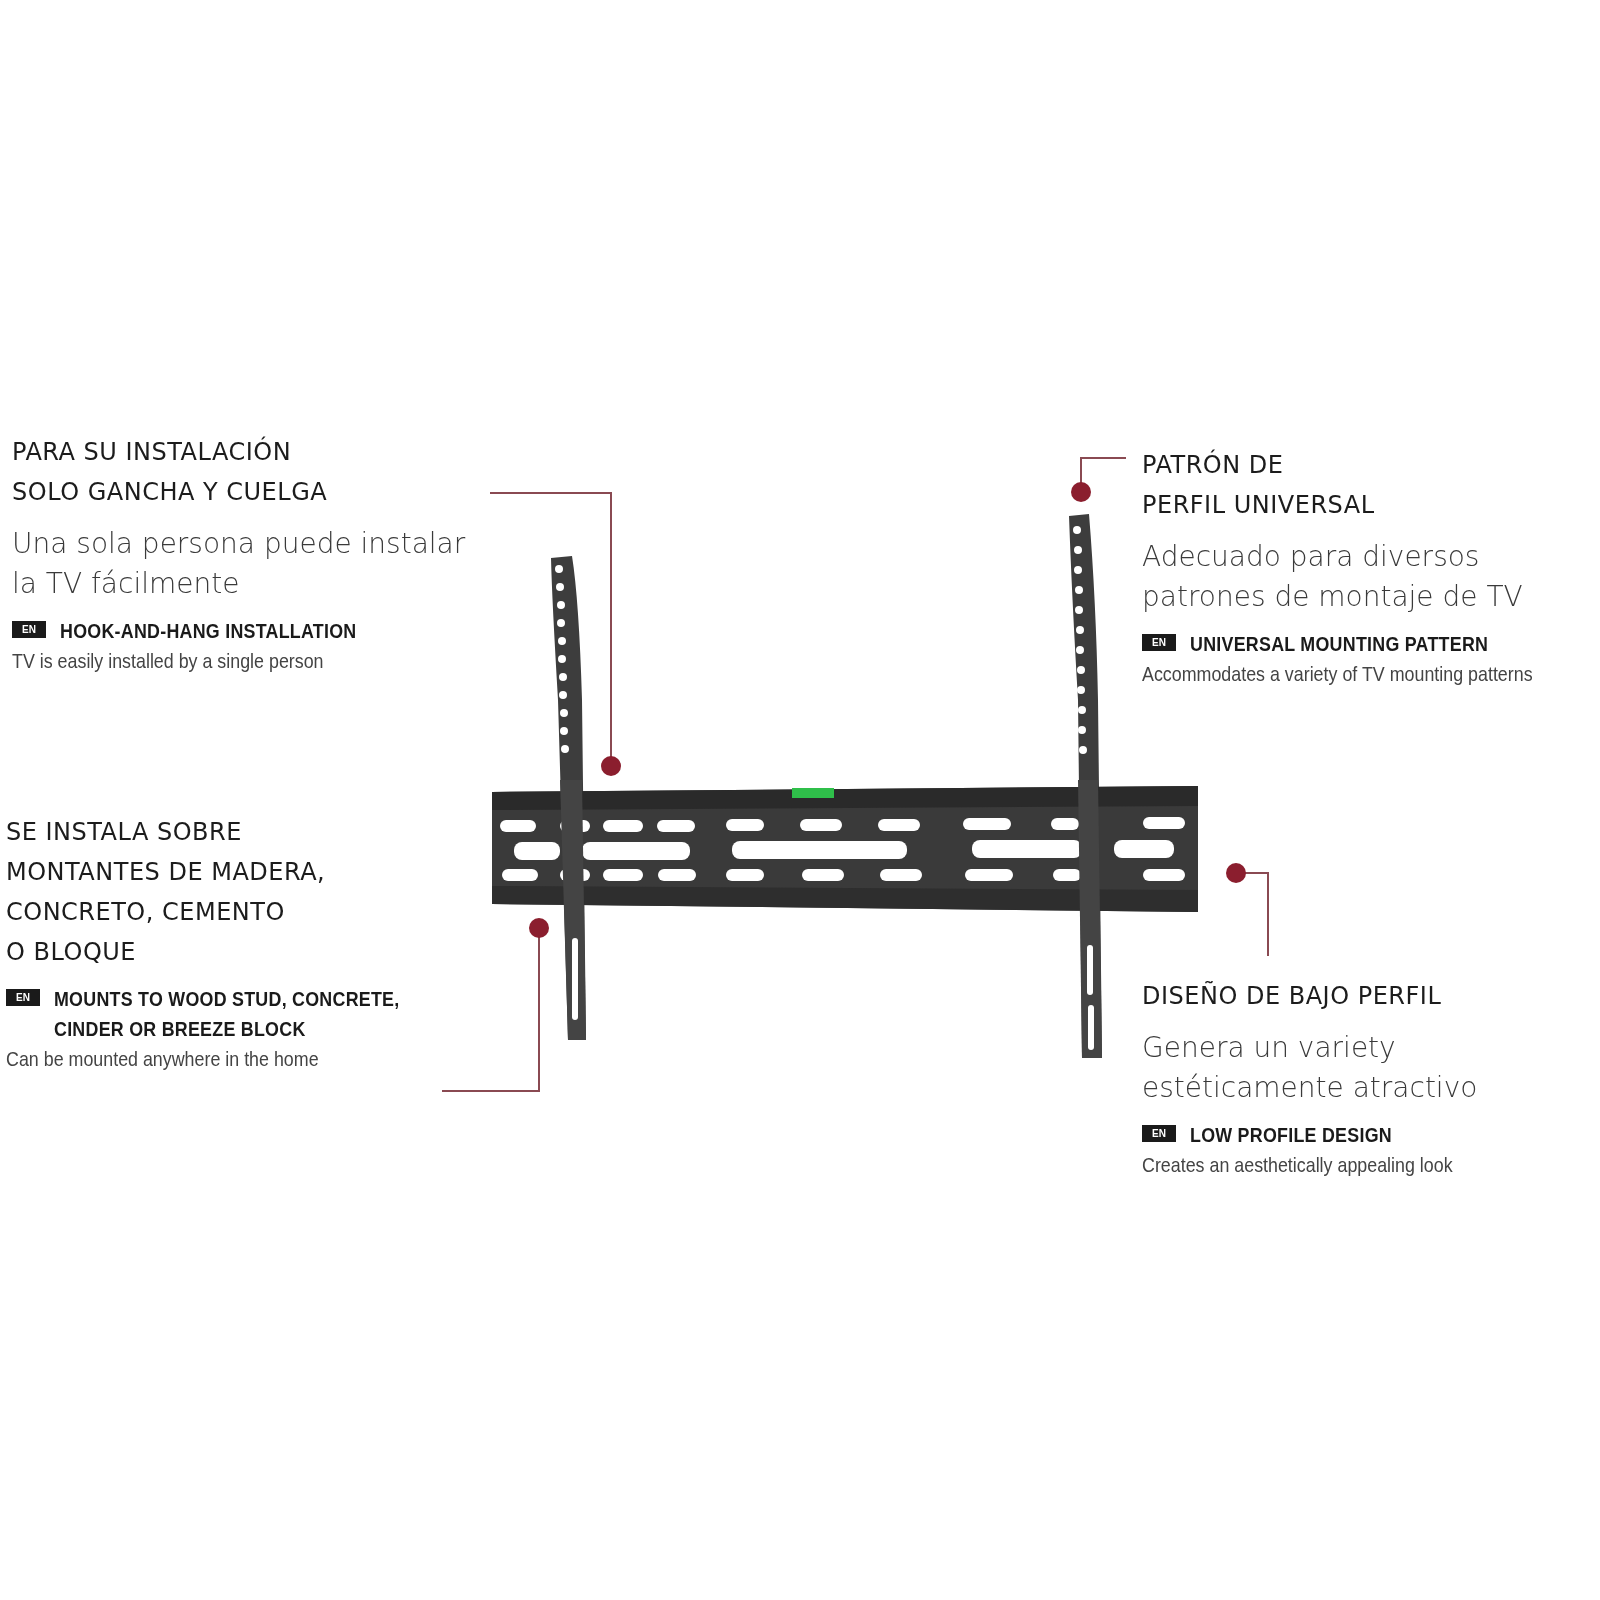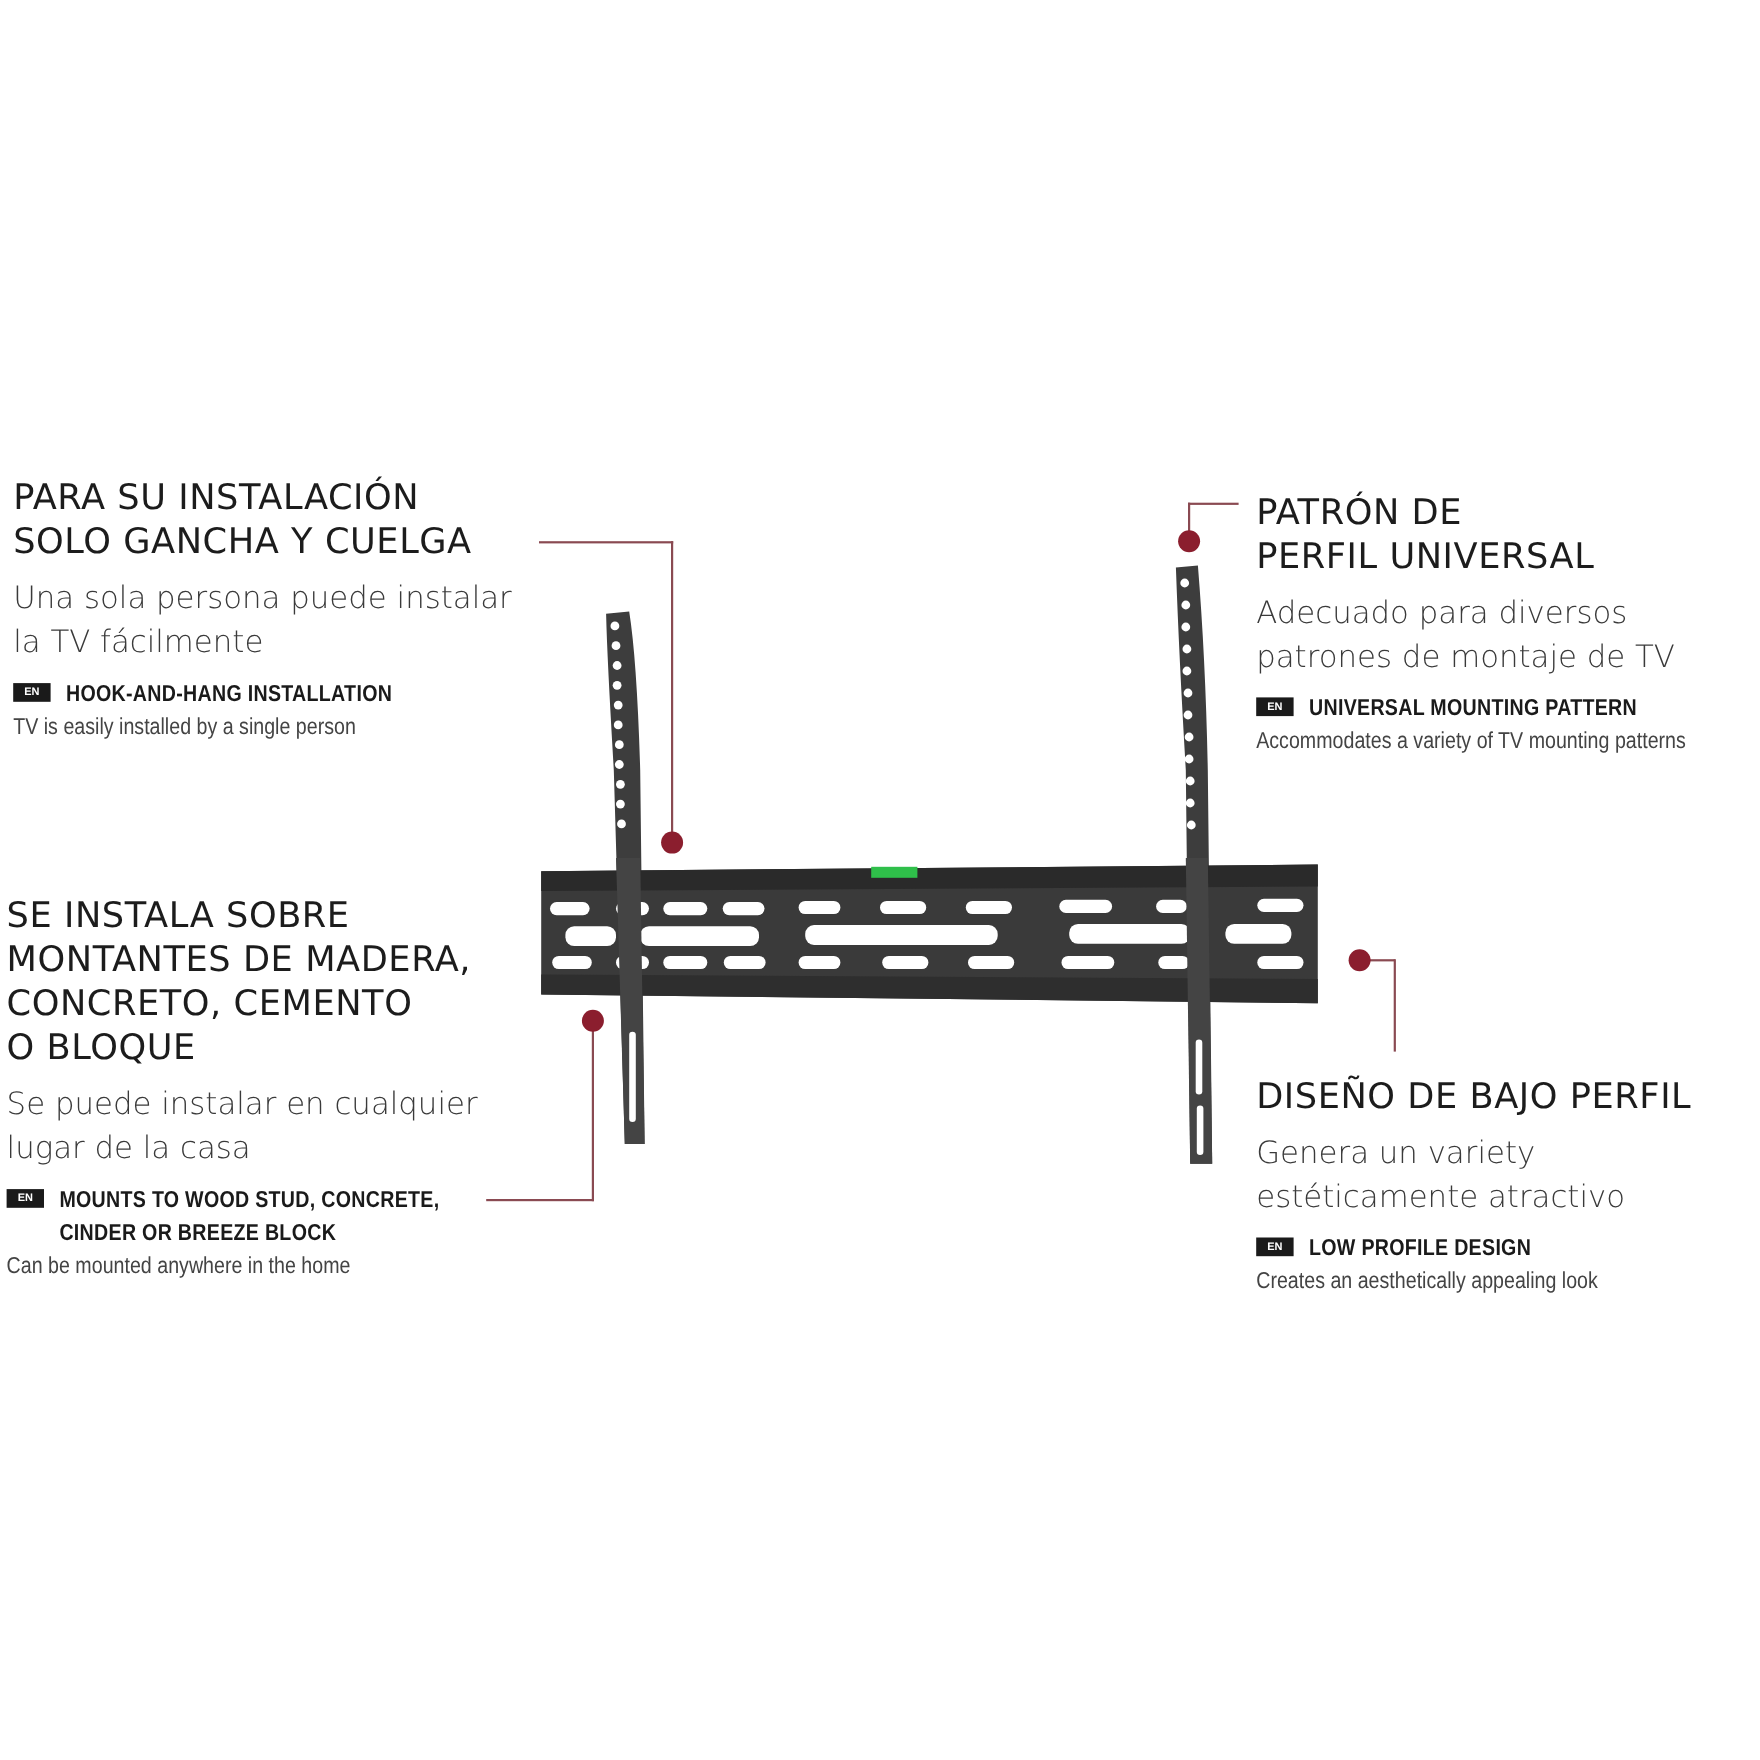--- a/index.html
+++ b/index.html
@@ -1,18 +1,18 @@
 <!DOCTYPE html>
 <html><head>
 <meta charset="utf-8">
 <style>
   html, body { margin:0; padding:0; }
   body { width:1600px; height:1600px; background:#ffffff; position:relative; overflow:hidden; font-family:"DejaVu Sans", sans-serif; color:#1e1e1e; }
   .block { position:absolute; }
-  .title { font-size:32px; line-height:40px; color:#1c1c1c; letter-spacing:0.5px; white-space:pre-line; }
+  .title { font-size:24px; line-height:40px; color:#1c1c1c; letter-spacing:0.5px; white-space:pre-line; }
   .sub { font-size:28px; line-height:40px; color:#3a3a3a; font-weight:300; white-space:pre-line; margin-top:12px; }
   .en-row { margin-top:12px; display:flex; align-items:flex-start; }
   .en-badge { display:inline-block; background:#1a1a1a; color:#fff; font-size:10px; font-weight:bold; width:34px; height:17px; line-height:17px; text-align:center; margin-right:14px; margin-top:5px; flex:none; font-family:"Liberation Sans", sans-serif; }
   .en-title { font-family:"Liberation Sans", sans-serif; font-weight:bold; font-size:21px; line-height:30px; color:#1a1a1a; transform:scaleX(0.85); transform-origin:left; white-space:pre-line; letter-spacing:0.3px; }
   .en-sub { font-family:"Liberation Sans", sans-serif; font-size:21px; line-height:30px; color:#444; transform:scaleX(0.85); transform-origin:left; white-space:nowrap; }
   .line { position:absolute; background:#8a4a52; }
   .dot { position:absolute; width:20px; height:20px; border-radius:50%; background:#8b1e2e; }
   svg { position:absolute; left:0; top:0; }
 </style>
 </head>
@@ -139,22 +139,20 @@
     <span class="en-title">UNIVERSAL MOUNTING PATTERN</span>
   </div>
   <div class="en-sub">Accommodates a variety of TV mounting patterns</div>
 </div>
 
 <div class="block" style="left:6px; top:812px; width:520px;">
   <div class="title">SE INSTALA SOBRE
 MONTANTES DE MADERA,
 CONCRETO, CEMENTO
 O BLOQUE</div>
-  <div class="sub">Se puede instalar en cualquier
-lugar de la casa</div>
   <div class="en-row">
     <span class="en-badge">EN</span>
     <span class="en-title">MOUNTS TO WOOD STUD, CONCRETE,
 CINDER OR BREEZE BLOCK</span>
   </div>
   <div class="en-sub">Can be mounted anywhere in the home</div>
 </div>
 
 <div class="block" style="left:1142px; top:976px; width:450px;">
   <div class="title">DISEÑO DE BAJO PERFIL</div>

